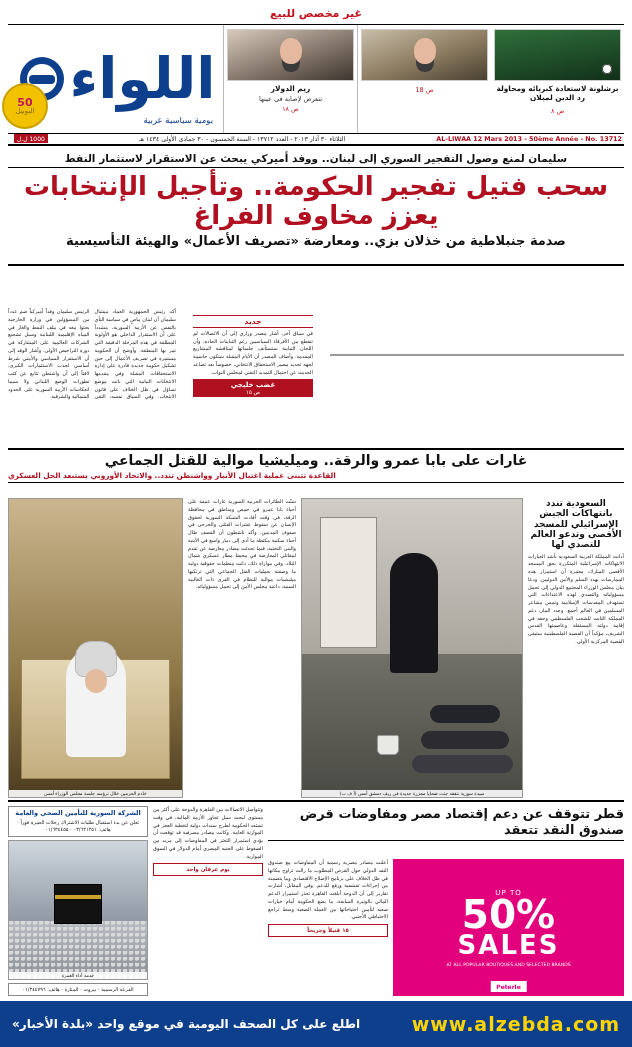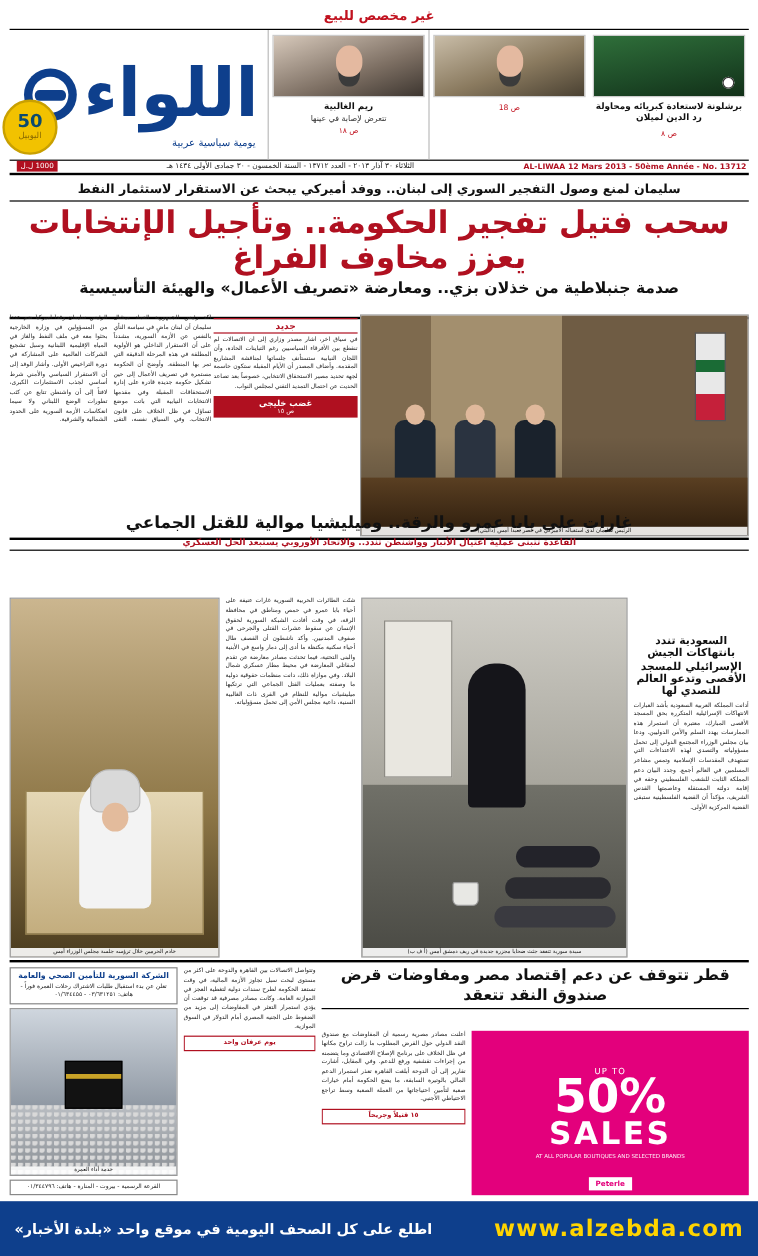--- a/index.html
+++ b/index.html
@@ -50,21 +50,21 @@
   }
   .logo-sub {
     position:absolute; bottom:8px; right:10px; font-size:8.5px; color:#0e3f8c;
   }
   .seal {
     position:absolute; left:-6px; bottom:4px; width:46px; height:46px;
     border-radius:50%; background:#f2c200; border:2px solid #c9a000;
     display:flex; flex-direction:column; align-items:center; justify-content:center;
     color:#8a6a00; font-size:7px; line-height:1.05; text-align:center;
   }
-  .seal b{ font-size:15px; display:block; color:#0c4a6e; }
+  .seal b{ font-size:11px; display:block; color:#be185d; }
 
   .masthead-cells { flex:1; display:flex; flex-direction:row-reverse; }
   .mh-cell {
     flex:1; border-left:1px solid #bbb; padding:4px 3px 2px;
     display:flex; flex-direction:column; align-items:center; text-align:center;
     font-size:7px; line-height:1.25; color:#111;
   }
   .mh-cell:last-child{ border-left:none; }
   .mh-title { font-size:7.4px; font-weight:bold; margin-bottom:2px; }
   .mh-text { font-size:6.6px; color:#333; }
@@ -111,21 +111,21 @@
     line-height:1.12; padding:4px 0 2px; letter-spacing:-.5px;
   }
   .subhead {
     text-align:center; font-size:13px; font-weight:bold; color:#111;
     padding:1px 0 16px; border-bottom:2px solid #000;
   }
 
   
   .story-top {
     position:absolute; top:262px; left:8px; width:616px; height:185px;
-    display:flex; flex-direction:row-reverse; gap:2px;
+    display:flex; flex-direction:row-reverse; gap:17px;align-items:center;
   }
   .col-text {
     font-size:5px; line-height:1.55; text-align:justify; color:#222;
     column-gap:5px; overflow:hidden;
   }
   .col-a { width:168px; column-count:2; }
   .col-b { width:120px; }
   .photo-main {
     flex:1; border:1px solid #999; overflow:hidden; position:relative;
     background:linear-gradient(180deg,#b9a88e,#6c5c45 60%,#2e2519);
@@ -166,26 +166,26 @@
   }
   .redbox {
     background:#b01020; color:#fff; font-size:7px; font-weight:bold;
     text-align:center; padding:2px 0; margin-top:3px;
   }
   .redbox small{ display:block; font-size:5.4px; font-weight:normal; }
 
   
   .rule-thick { position:absolute; left:8px; width:616px; height:2px; background:#000; }
 
-  .sec2-heads { position:absolute; top:428px; left:8px; width:616px; }
+  .sec2-heads { position:absolute; top:452px; left:8px; width:616px; }
   .sec2-h1 {
     text-align:center; font-size:14px; font-weight:bold; color:#111; line-height:1.2;
   }
   .sec2-h2 {
-    text-align:center; font-size:7.4px; color:#b01020; font-weight:bold;
+    text-align:left; font-size:7.4px; color:#b01020; font-weight:bold;
     border-bottom:1px solid #000; padding-bottom:2px; margin-top:2px;
   }
 
   .sec2-body { position:absolute; top:498px; left:8px; width:616px; height:300px;
     display:flex; flex-direction:row-reverse; gap:5px; }
   .ph-king {
     width:175px; border:1px solid #999; position:relative; overflow:hidden;
     background:linear-gradient(180deg,#cbb68f,#8d7646 60%,#4b3c1f);
   }
   .ph-king .thr{
@@ -229,21 +229,21 @@
   .ph-bodies .body{
     position:absolute; height:18px; border-radius:9px; background:#2b2b30;
   }
   .ph-bodies .b1{ right:6%; bottom:16%; width:40%; }
   .ph-bodies .b2{ right:4%; bottom:8%; width:46%; background:#3a3a40; }
   .ph-bodies .b3{ right:10%; bottom:25%; width:32%; background:#23232a; }
   .ph-bodies .bucket{
     position:absolute; left:34%; bottom:14%; width:22px; height:20px;
     background:#e8e8e4; border:1px solid #999; border-radius:2px 2px 5px 5px;
   }
-  .col-right-small{ width:96px; font-size:5px; line-height:1.55; text-align:justify; color:#222; overflow:hidden;margin-top:32px;}
+  .col-right-small{ width:96px; font-size:5px; line-height:1.55; text-align:justify; color:#222; overflow:hidden;}
 
   
   .sec3 { position:absolute; top:806px; left:8px; width:616px; height:190px;
     display:flex; flex-direction:row-reverse; gap:5px; }
   .kaaba-col{ width:140px; display:flex; flex-direction:column; }
   .ad-box{
     border:1px solid #888; padding:2px; font-size:5px; text-align:center;
     line-height:1.5; color:#222; margin-bottom:3px;
   }
   .ad-title{ font-weight:bold; font-size:6.5px; color:#0e3f8c; }
@@ -259,21 +259,21 @@
     content:""; position:absolute; left:0; right:0; top:10px; height:4px; background:#c9a227;
   }
   .ph-kaaba .crowd{
     position:absolute; left:0; right:0; bottom:0; height:42%;
     background:radial-gradient(circle at 30% 20%, #d9d9d9 0 2px, transparent 3px) 0 0/6px 6px,
                linear-gradient(180deg,#b9bdc2,#8b9096);
   }
   .col-news{ width:110px; font-size:5px; line-height:1.55; text-align:justify; color:#222; overflow:hidden;}
   .qatar-col{ flex:1; display:flex; flex-direction:column; }
   .qatar-head{
-    text-align:center; font-size:13px; font-weight:bold; line-height:1.2; color:#111;
+    font-size:13px; font-weight:bold; line-height:1.2; color:#111;
     border-bottom:1px solid #000; padding-bottom:3px;
   }
   .qatar-body{ display:flex; flex-direction:row-reverse; gap:5px; flex:1; margin-top:18px; }
   .qatar-text{ width:120px; font-size:5px; line-height:1.55; text-align:justify; color:#222; overflow:hidden;}
   .sale-ad{
     flex:1; background:#e3007c; color:#fff; position:relative; overflow:hidden;
     display:flex; flex-direction:column; align-items:center; justify-content:center;
     text-align:center;
   }
   .sale-up{ font-size:7px; letter-spacing:1px; }
@@ -316,21 +316,21 @@
         <b>50</b>
         <span>اليوبيل</span>
       </span>
     </div>
 
     <div class="masthead-cells">
       <div class="mh-cell">
         <div class="mh-photo p1">
             <span class="face"></span>
           </div>
-        <div class="mh-title">ريم الغالبية</div>
+        <div class="mh-title">ريم الدولار</div>
         <div class="mh-text">تتعرض لإصابة في عينها</div>
         <div class="mh-page">ص ١٨</div>
       </div>
       <div class="mh-cell">
         <div class="mh-photo p2">
             <span class="face"></span>
           </div>
         <div class="mh-page">ص 18</div>
       </div>
       <div class="mh-cell">

